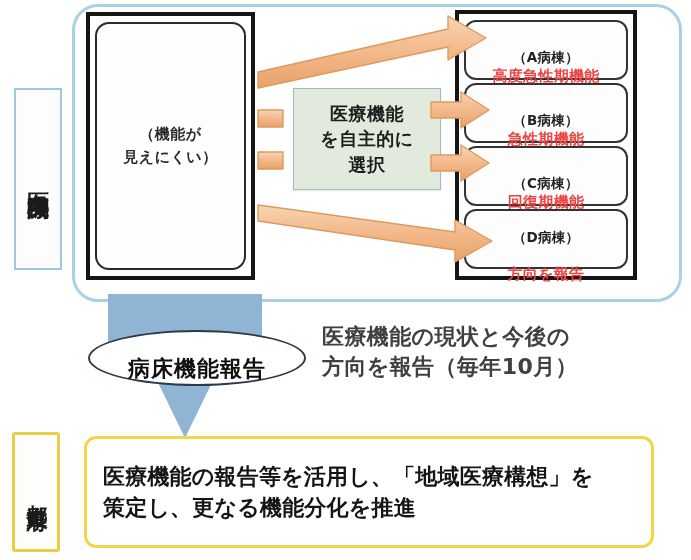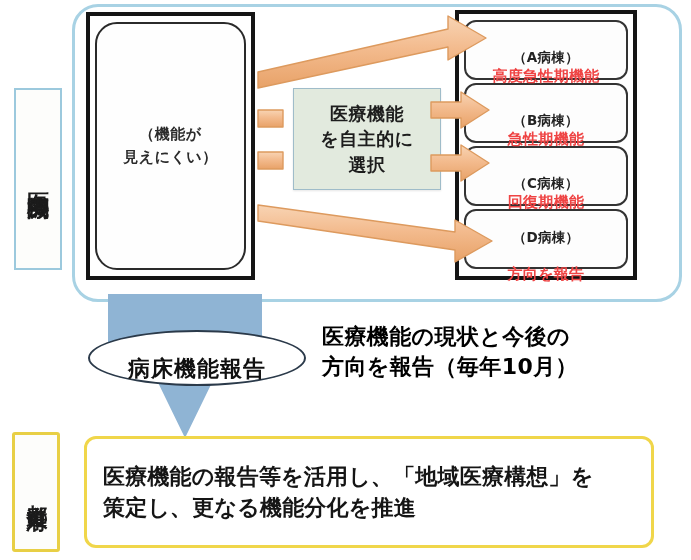--- a/index.html
+++ b/index.html
@@ -72,21 +72,21 @@
     box-sizing: border-box;
     border: 4px solid #151515;
     background: #ffffff;
   }
   #unclear-function-inner {
     position: absolute;
     left: 5px; top: 6px;
     right: 5px; bottom: 6px;
     box-sizing: border-box;
     border: 2.5px solid #2a2a2a;
-    border-radius: 22px;
+    border-radius: 14px;
     background: #fefefe;
     display: flex;
     align-items: center;
     justify-content: center;
   }
   #unclear-function-text {
     font-size: 15px;
     font-weight: 700;
     line-height: 1.55;
     text-align: center;
@@ -187,21 +187,21 @@
     letter-spacing: 1px;
     color: #101010;
   }
   #report-description {
     position: absolute;
     left: 322px; top: 322px;
     width: 330px;
     font-size: 22px;
     font-weight: 700;
     line-height: 1.38;
-    color: #000000;
+    color: #404040;
     letter-spacing: 0.4px;
   }
 
   
   #policy-box {
     position: absolute;
     left: 84px; top: 436px;
     width: 570px; height: 112px;
     box-sizing: border-box;
     border: 3px solid #f0d64a;

